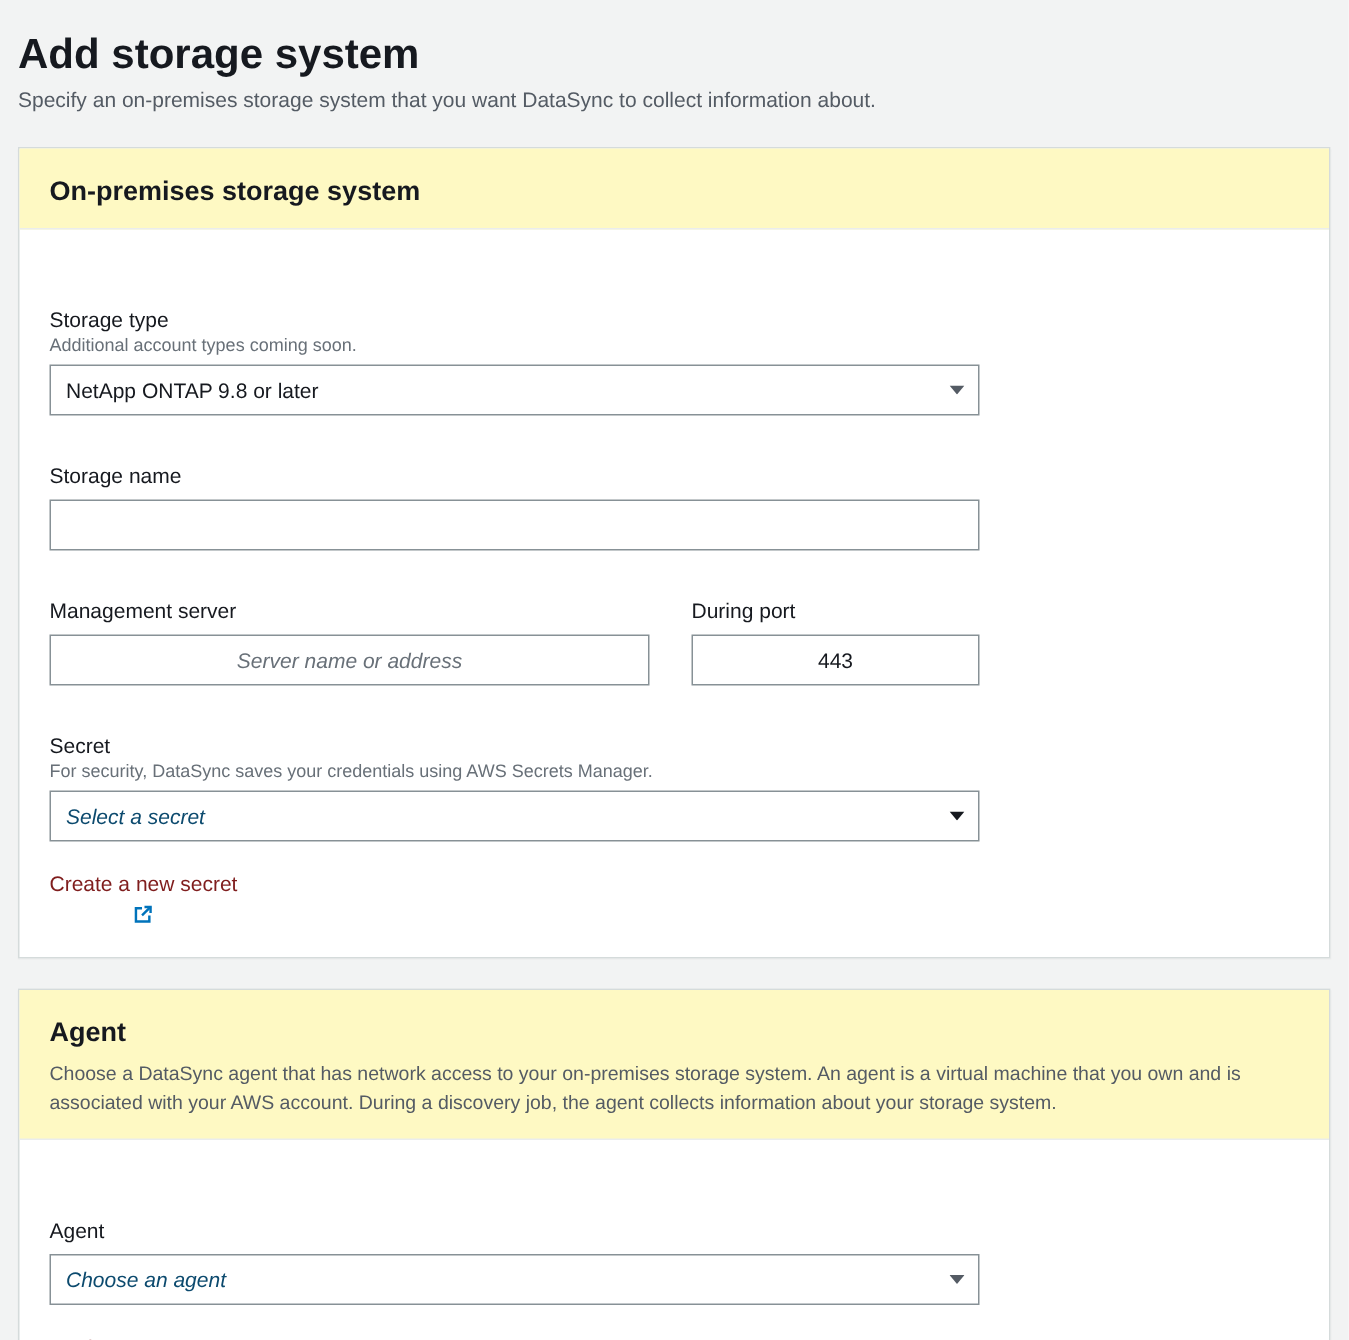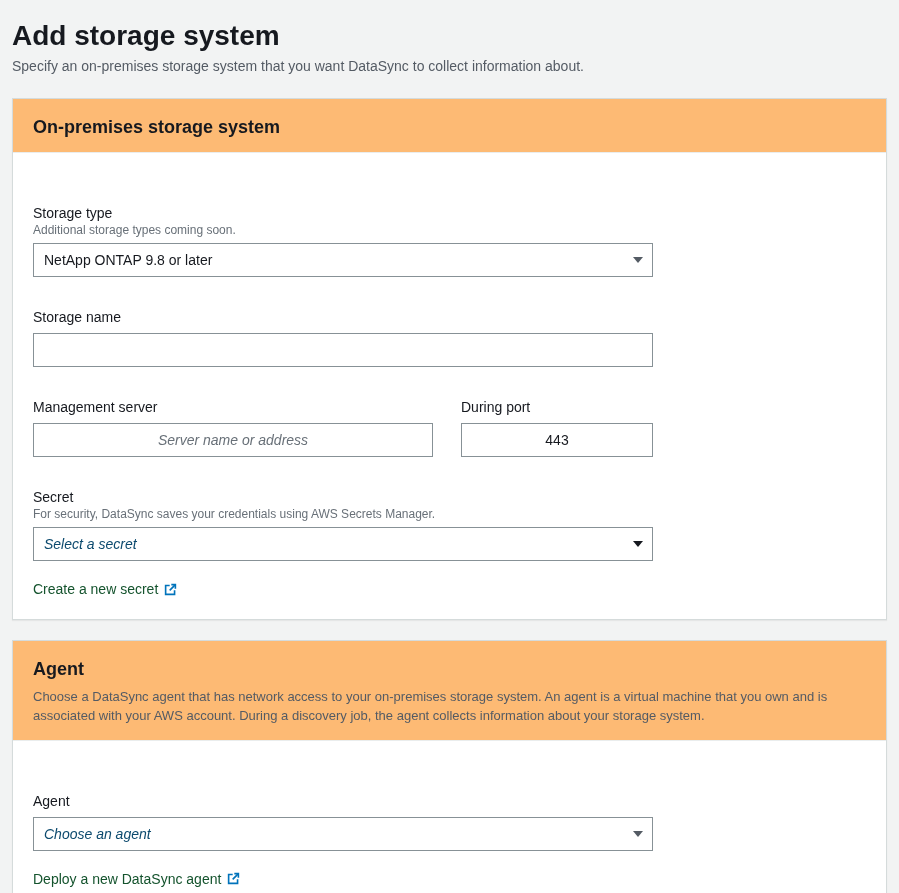--- a/index.html
+++ b/index.html
@@ -28,21 +28,21 @@
   }
   .panel {
     background: #fff;
     border: 1px solid #d5dbdb;
     box-shadow: 0 1px 1px rgba(0,0,0,0.05);
     margin-bottom: 20px;
   }
   .panel-header {
     padding: 18px 20px 14px 20px;
     border-bottom: 1px solid #eaeded;
-    background: #fdba74;
+    background: #fef9c3;
   }
   .panel-header h2 {
     margin: 0;
     font-size: 18px;
     font-weight: 700;
     color: #16191f;
   }
   .panel-desc {
     margin: 8px 0 0 0;
     color: #545b64;
@@ -98,46 +98,47 @@
   }
   .caret svg { display: block; }
   .row {
     display: flex;
     gap: 28px;
   }
   .col-server { width: 400px; }
   .col-port { width: 192px; }
   .col-server .ctrl, .col-port .ctrl { width: 100%; text-align: center; }
   .link {
-    color: #14532d;
+    color: #7f1d1d;
     text-decoration: none;
     font-size: 14px;
     display: inline-flex;
     align-items: center;
     gap: 6px;
+    flex-direction: column;
   }
   .ext-icon svg { display: block; }
 </style>
 </head>
 <body>
 
 <div class="page">
 
   <h1 class="page-title">Add storage system</h1>
   <p class="page-subtitle">Specify an on-premises storage system that you want DataSync to collect information about.</p>
 
   <div class="panel">
     <div class="panel-header">
       <h2>On-premises storage system</h2>
     </div>
     <div class="panel-body">
 
       <div class="field">
         <label class="field-label">Storage type</label>
-        <span class="field-hint">Additional storage types coming soon.</span>
+        <span class="field-hint">Additional account types coming soon.</span>
         <div class="select-wrap">
           <button type="button" class="ctrl">
             <span>NetApp ONTAP 9.8 or later</span>
           </button>
           <span class="caret">
             <svg width="10" height="6" viewBox="0 0 10 6">
                 <path d="M0 0 L5 6 L10 0 Z" fill="#545b64"></path>
               </svg>
           </span>
         </div>

